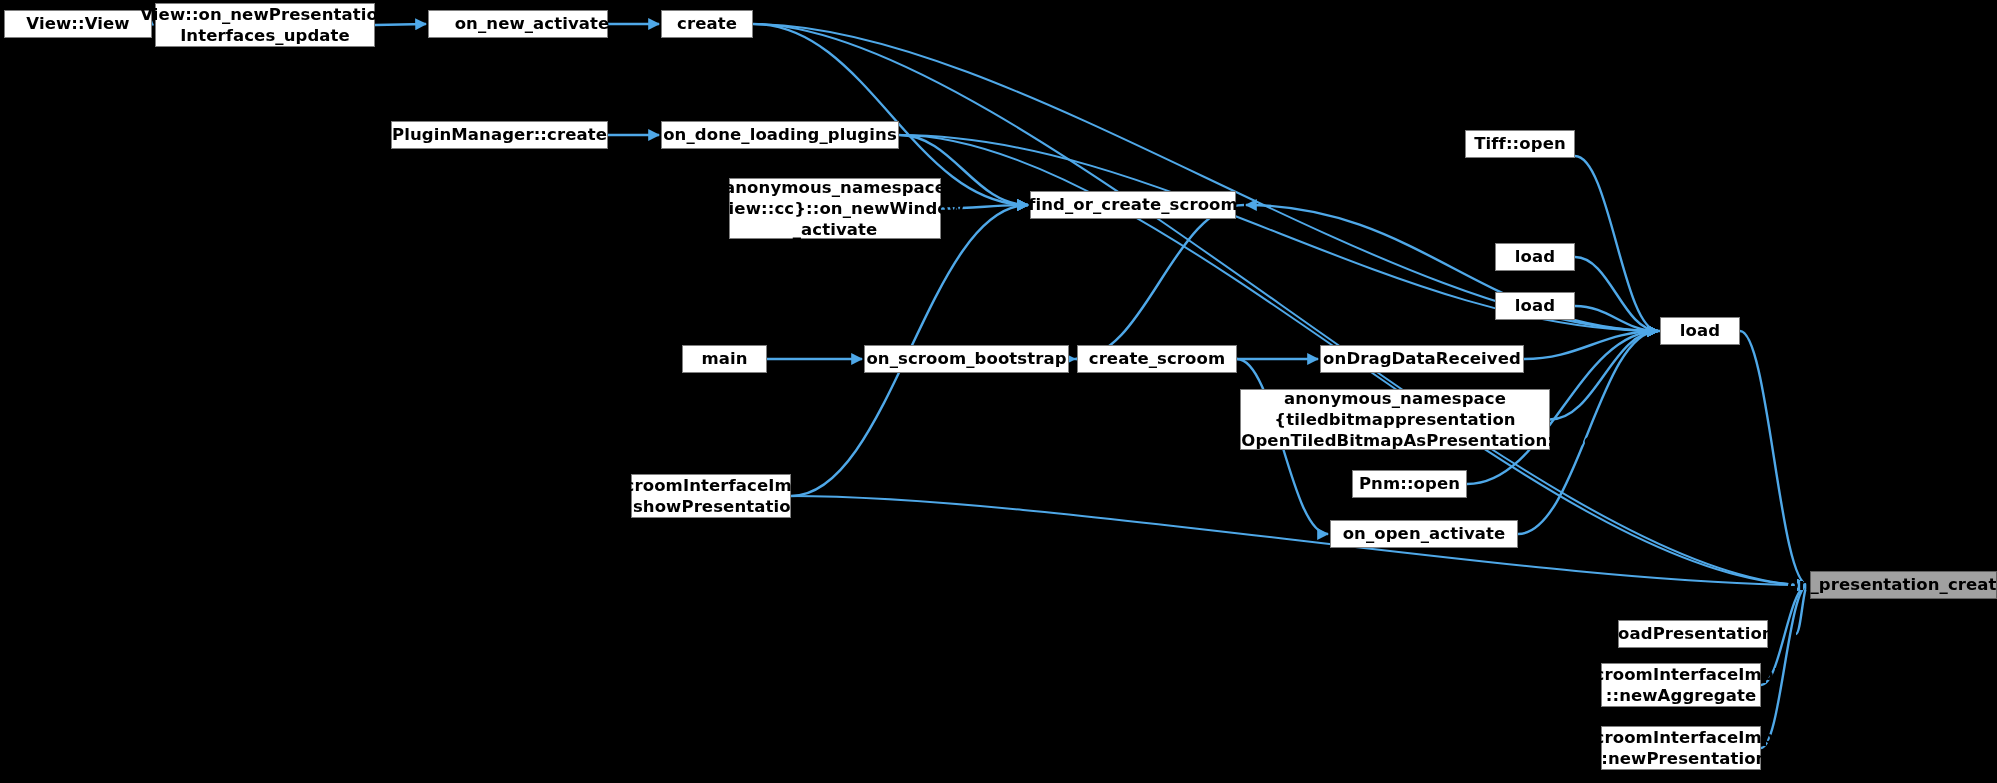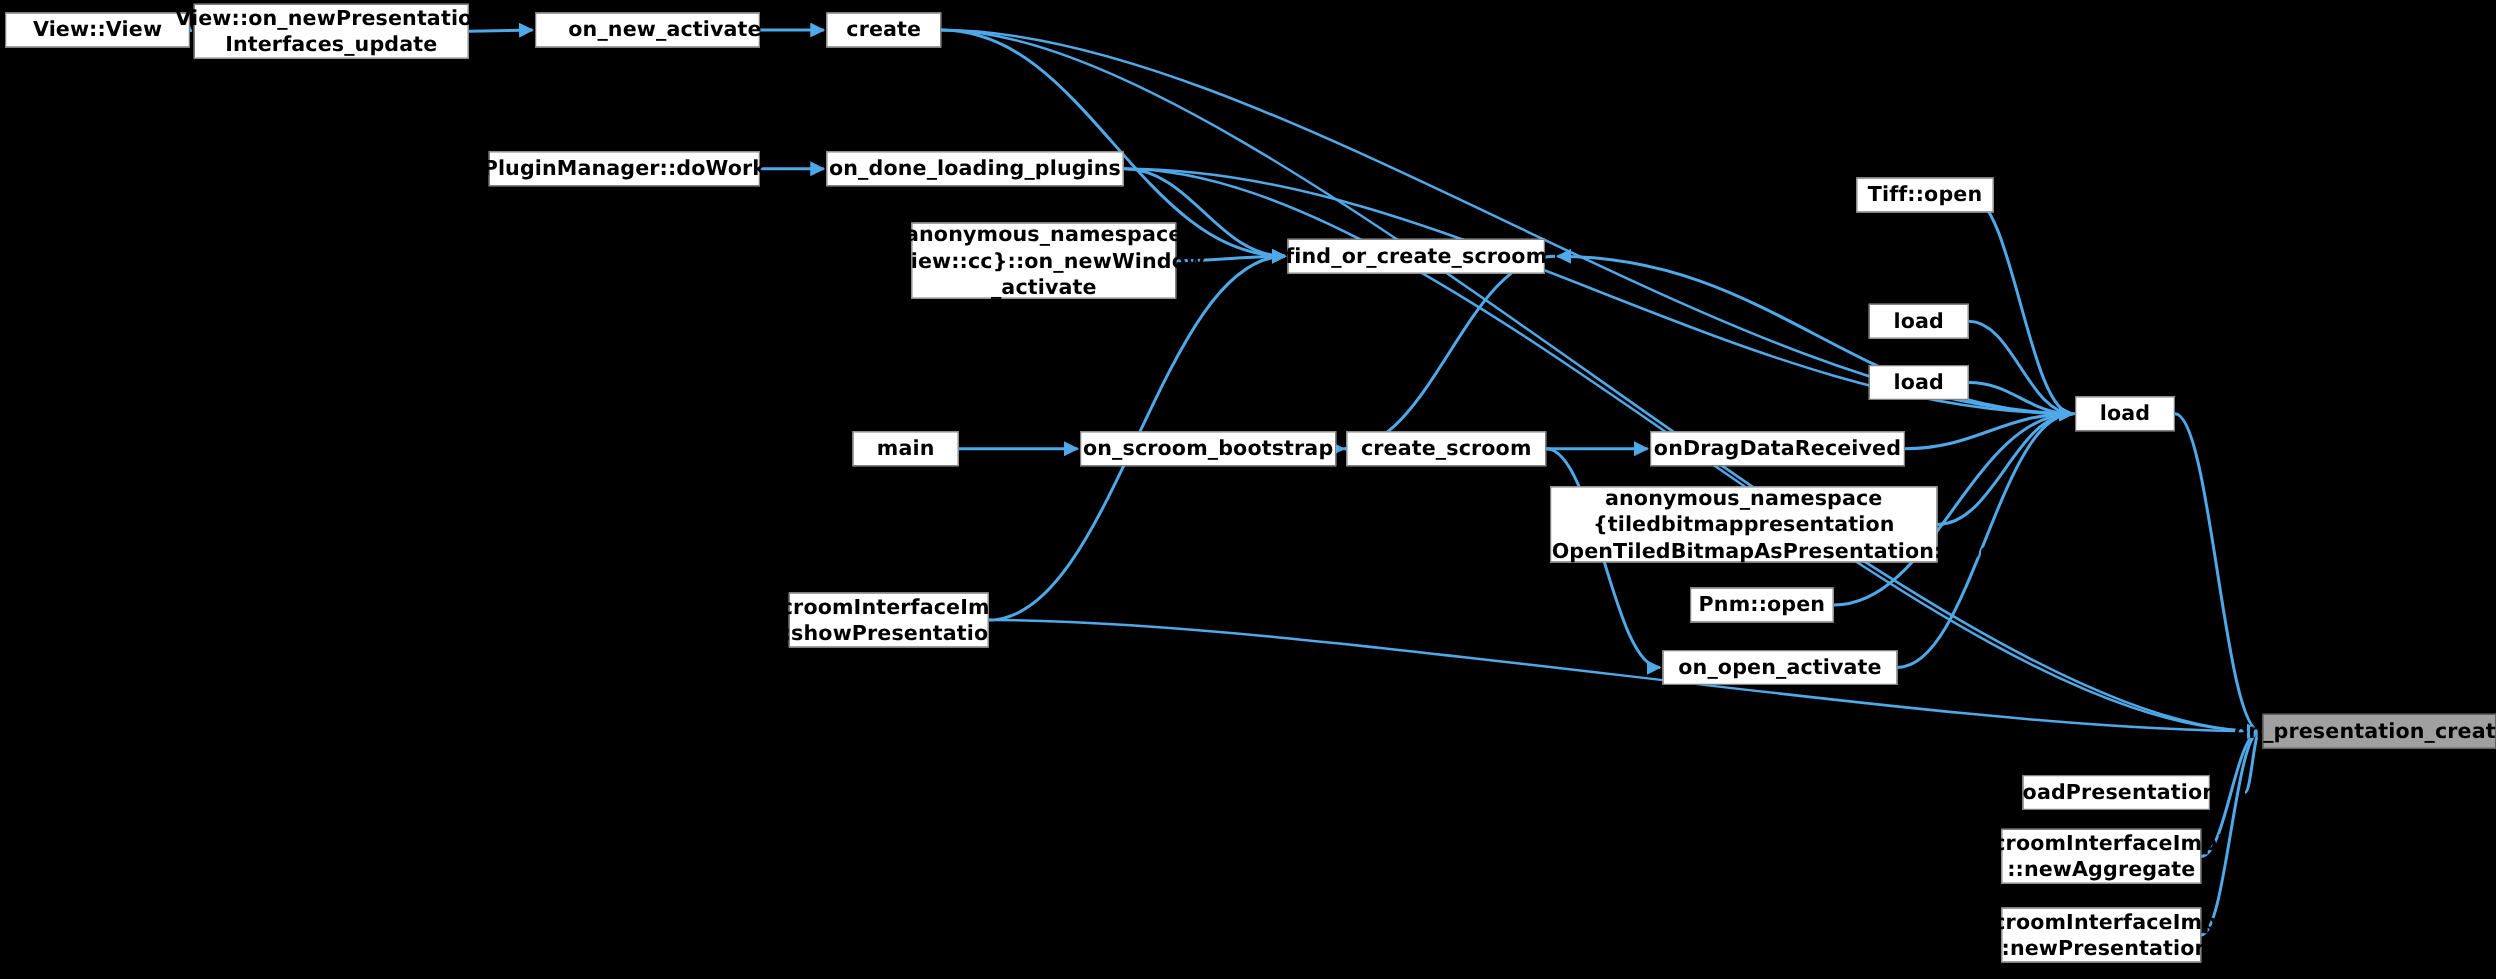--- a/index.html
+++ b/index.html
@@ -85,27 +85,27 @@
         <path d="M 1761 685 C 1780.74 685, 1788.26 585, 1808 585" fill="none" stroke="#4fa8e8" stroke-width="2.4" marker-end="url(#arrow)"></path>
         <path d="M 1761 748 C 1780.74 748, 1788.26 585, 1808 585" fill="none" stroke="#4fa8e8" stroke-width="2.4" marker-end="url(#arrow)"></path>
       </g>
   </svg>
   <div id="node-group">
       <div class="node" style="left: 4px; top: 10px; width: 148px; height: 28px;">View::View</div>
       <div class="node" style="left: 155px; top: 3px; width: 220px; height: 44px;">View::on_newPresentation
 Interfaces_update</div>
       <div class="node" style="left: 428px; top: 10px; width: 180px; height: 28px; padding-left: 28px;">on_new_activate</div>
       <div class="node" style="left: 661px; top: 10px; width: 92px; height: 28px;">create</div>
-      <div class="node" style="left: 391px; top: 121px; width: 217px; height: 28px;">PluginManager::doWork</div>
+      <div class="node" style="left: 391px; top: 121px; width: 217px; height: 28px;">PluginManager::create</div>
       <div class="node" style="left: 661px; top: 121px; width: 238px; height: 28px;">on_done_loading_plugins</div>
       <div class="node" style="left: 729px; top: 178px; width: 212px; height: 61px;">anonymous_namespace
 {view::cc}::on_newWindow
 _activate</div>
       <div class="node" style="left: 1030px; top: 191px; width: 206px; height: 28px;">find_or_create_scroom</div>
-      <div class="node" style="left: 1465px; top: 142px; width: 110px; height: 28px; margin-left: 20px;">Tiff::open</div>
+      <div class="node" style="left: 1465px; top: 130px; width: 110px; height: 28px;">Tiff::open</div>
       <div class="node" style="left: 1495px; top: 243px; width: 80px; height: 28px;">load</div>
       <div class="node" style="left: 1495px; top: 292px; width: 80px; height: 28px;">load</div>
       <div class="node" style="left: 682px; top: 345px; width: 85px; height: 28px;">main</div>
       <div class="node" style="left: 864px; top: 345px; width: 205px; height: 28px;">on_scroom_bootstrap</div>
       <div class="node" style="left: 1077px; top: 345px; width: 160px; height: 28px;">create_scroom</div>
       <div class="node" style="left: 1320px; top: 345px; width: 204px; height: 28px;">onDragDataReceived</div>
       <div class="node" style="left: 1240px; top: 389px; width: 310px; height: 61px;">anonymous_namespace
 {tiledbitmappresentation
 ::cc}::OpenTiledBitmapAsPresentation::open</div>
       <div class="node" style="left: 631px; top: 474px; width: 160px; height: 44px;">ScroomInterfaceImpl

